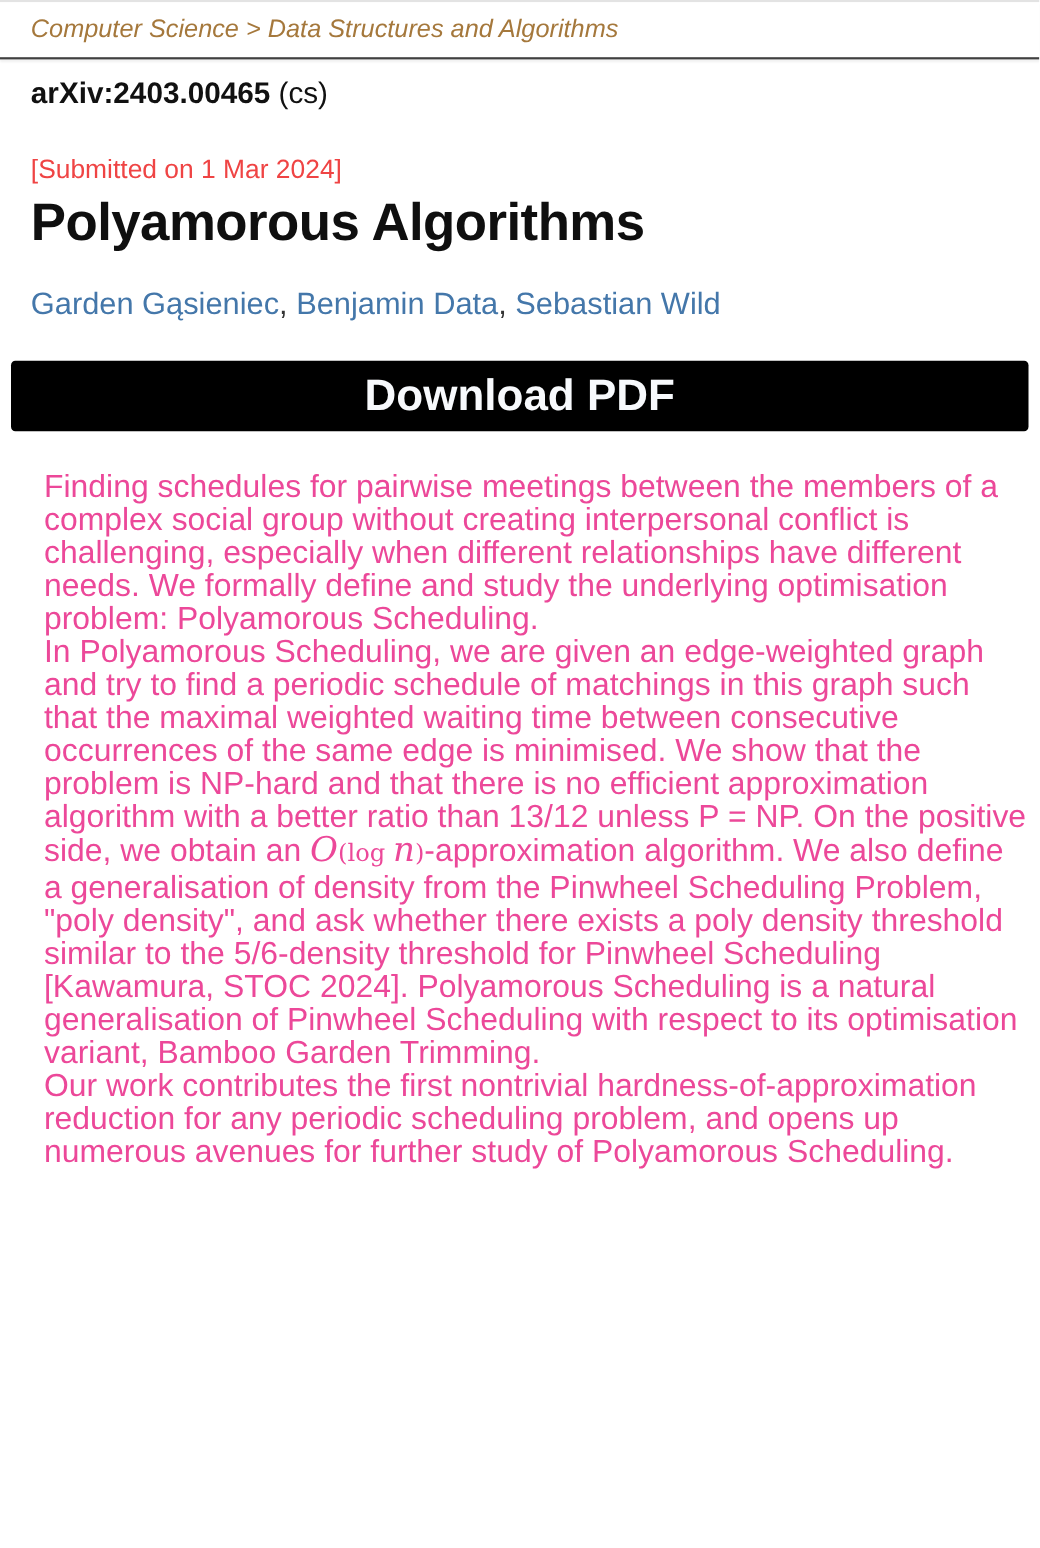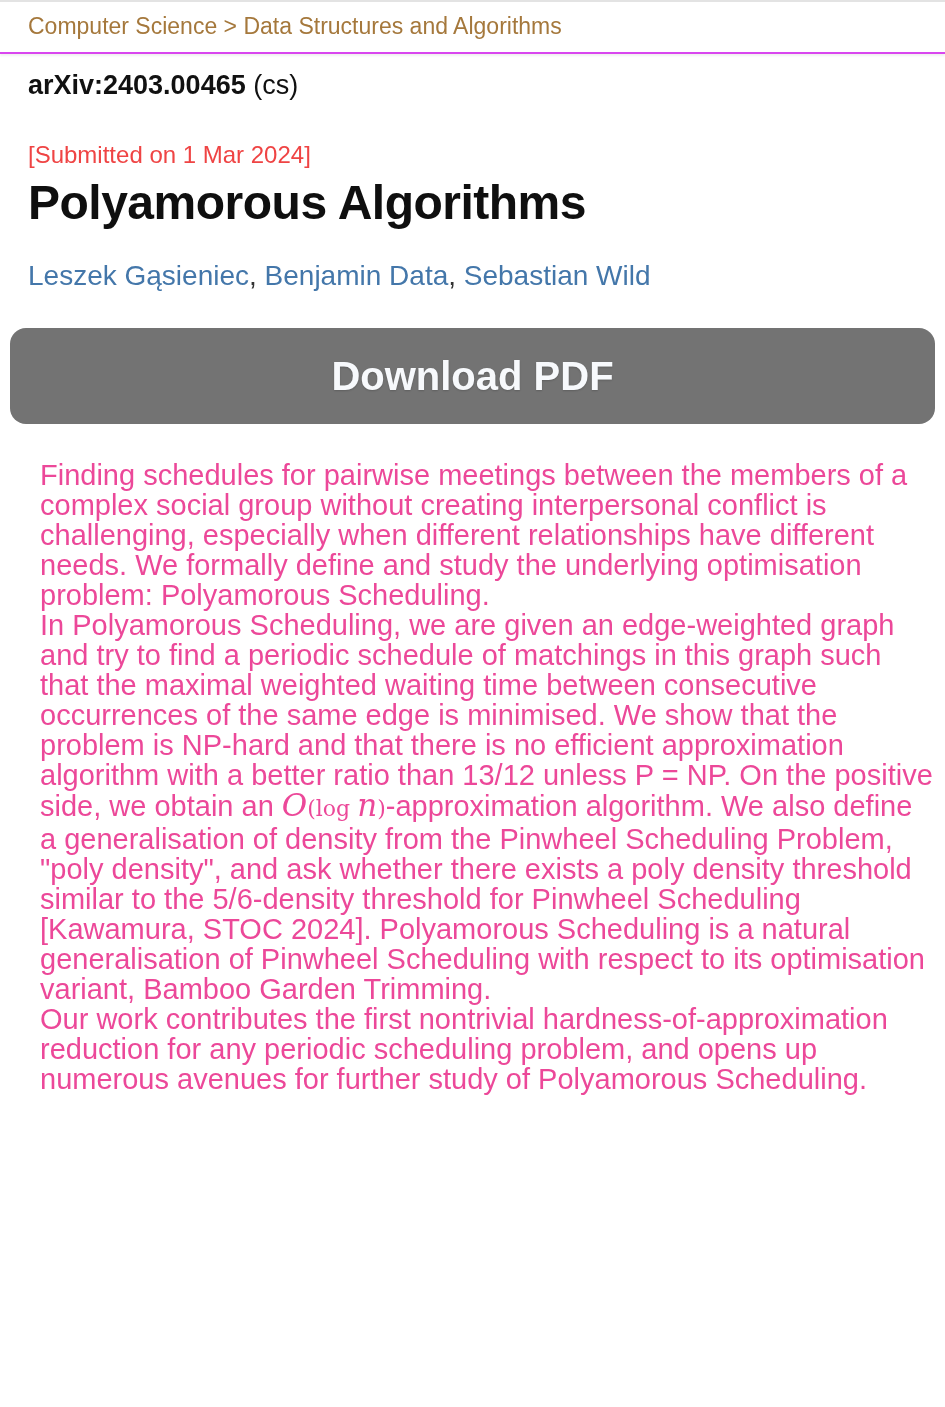--- a/index.html
+++ b/index.html
@@ -11,25 +11,26 @@
   .page {
     width: 945px;
     height: 1407px;
     margin: 0 auto;
     background: #ffffff;
     overflow: hidden;
     border-top: 2px solid #e3e3e3;
   }
   .breadcrumb-bar {
     padding: 11px 28px 12px 28px;
-    border-bottom: 2px solid #d946ef;
+    border-bottom: 2px solid #404040;
     box-shadow: 0 2px 2px rgba(0,0,0,0.06);
     font-size: 23px;
     color: #a5783c;
     background: #ffffff;
+    font-style: italic;
   }
   .breadcrumb-bar a {
     color: #a5783c;
     text-decoration: none;
     cursor: pointer;
   }
   .content {
     padding: 14px 12px 0 28px;
   }
   .arxiv-id-line {
@@ -60,24 +61,24 @@
   .authors a {
     color: #4477aa;
     text-decoration: none;
     cursor: pointer;
   }
   .download-btn {
     display: block;
     width: 925px;
     margin: 36px auto 0 auto;
     margin-left: -18px; 
-    height: 96px;
-    background: #737373;
+    height: 64px;
+    background: #000000;
     border: none;
-    border-radius: 16px;
+    border-radius: 4px;
     color: #f7f9fc;
     font-family: "Liberation Sans", "DejaVu Sans", sans-serif;
     font-size: 40px;
     font-weight: bold;
     cursor: pointer;
     text-shadow: 0 1px 2px rgba(0,0,0,0.18);
   }
   .abstract {
     margin-top: 36px;
     font-size: 29px;
@@ -110,21 +111,21 @@
 
     <div class="arxiv-id-line">
       <span class="id-bold">arXiv:2403.00465</span><span class="id-cat"> (cs)</span>
     </div>
 
     <div class="dateline">[Submitted on 1 Mar 2024]</div>
 
     <h1 class="paper-title">Polyamorous Algorithms</h1>
 
     <div class="authors">
-      <a>Leszek Gąsieniec</a><span>, </span><a>Benjamin Data</a><span>, </span><a>Sebastian Wild</a>
+      <a>Garden Gąsieniec</a><span>, </span><a>Benjamin Data</a><span>, </span><a>Sebastian Wild</a>
     </div>
 
     <button class="download-btn">Download PDF</button>
 
     <div class="abstract">
       <p>
         <span>Finding schedules for pairwise meetings between the members of a complex social group without creating interpersonal conflict is challenging, especially when different relationships have different needs. We formally define and study the underlying optimisation problem: Polyamorous Scheduling.</span>
       </p>
       <p>
         <span>In Polyamorous Scheduling, we are given an edge-weighted graph and try to find a periodic schedule of matchings in this graph such that the maximal weighted waiting time between consecutive occurrences of the same edge is minimised. We show that the problem is NP-hard and that there is no efficient approximation algorithm with a better ratio than 13/12 unless P = NP. On the positive side, we obtain an </span><span class="math-mi">O</span><span class="math-mo">(log </span><span class="math-mi">n</span><span class="math-mo">)</span><span>-approximation algorithm. We also define a generalisation of density from the Pinwheel Scheduling Problem, "poly density", and ask whether there exists a poly density threshold similar to the 5/6-density threshold for Pinwheel Scheduling [Kawamura, STOC 2024]. Polyamorous Scheduling is a natural generalisation of Pinwheel Scheduling with respect to its optimisation variant, Bamboo Garden Trimming.</span>

